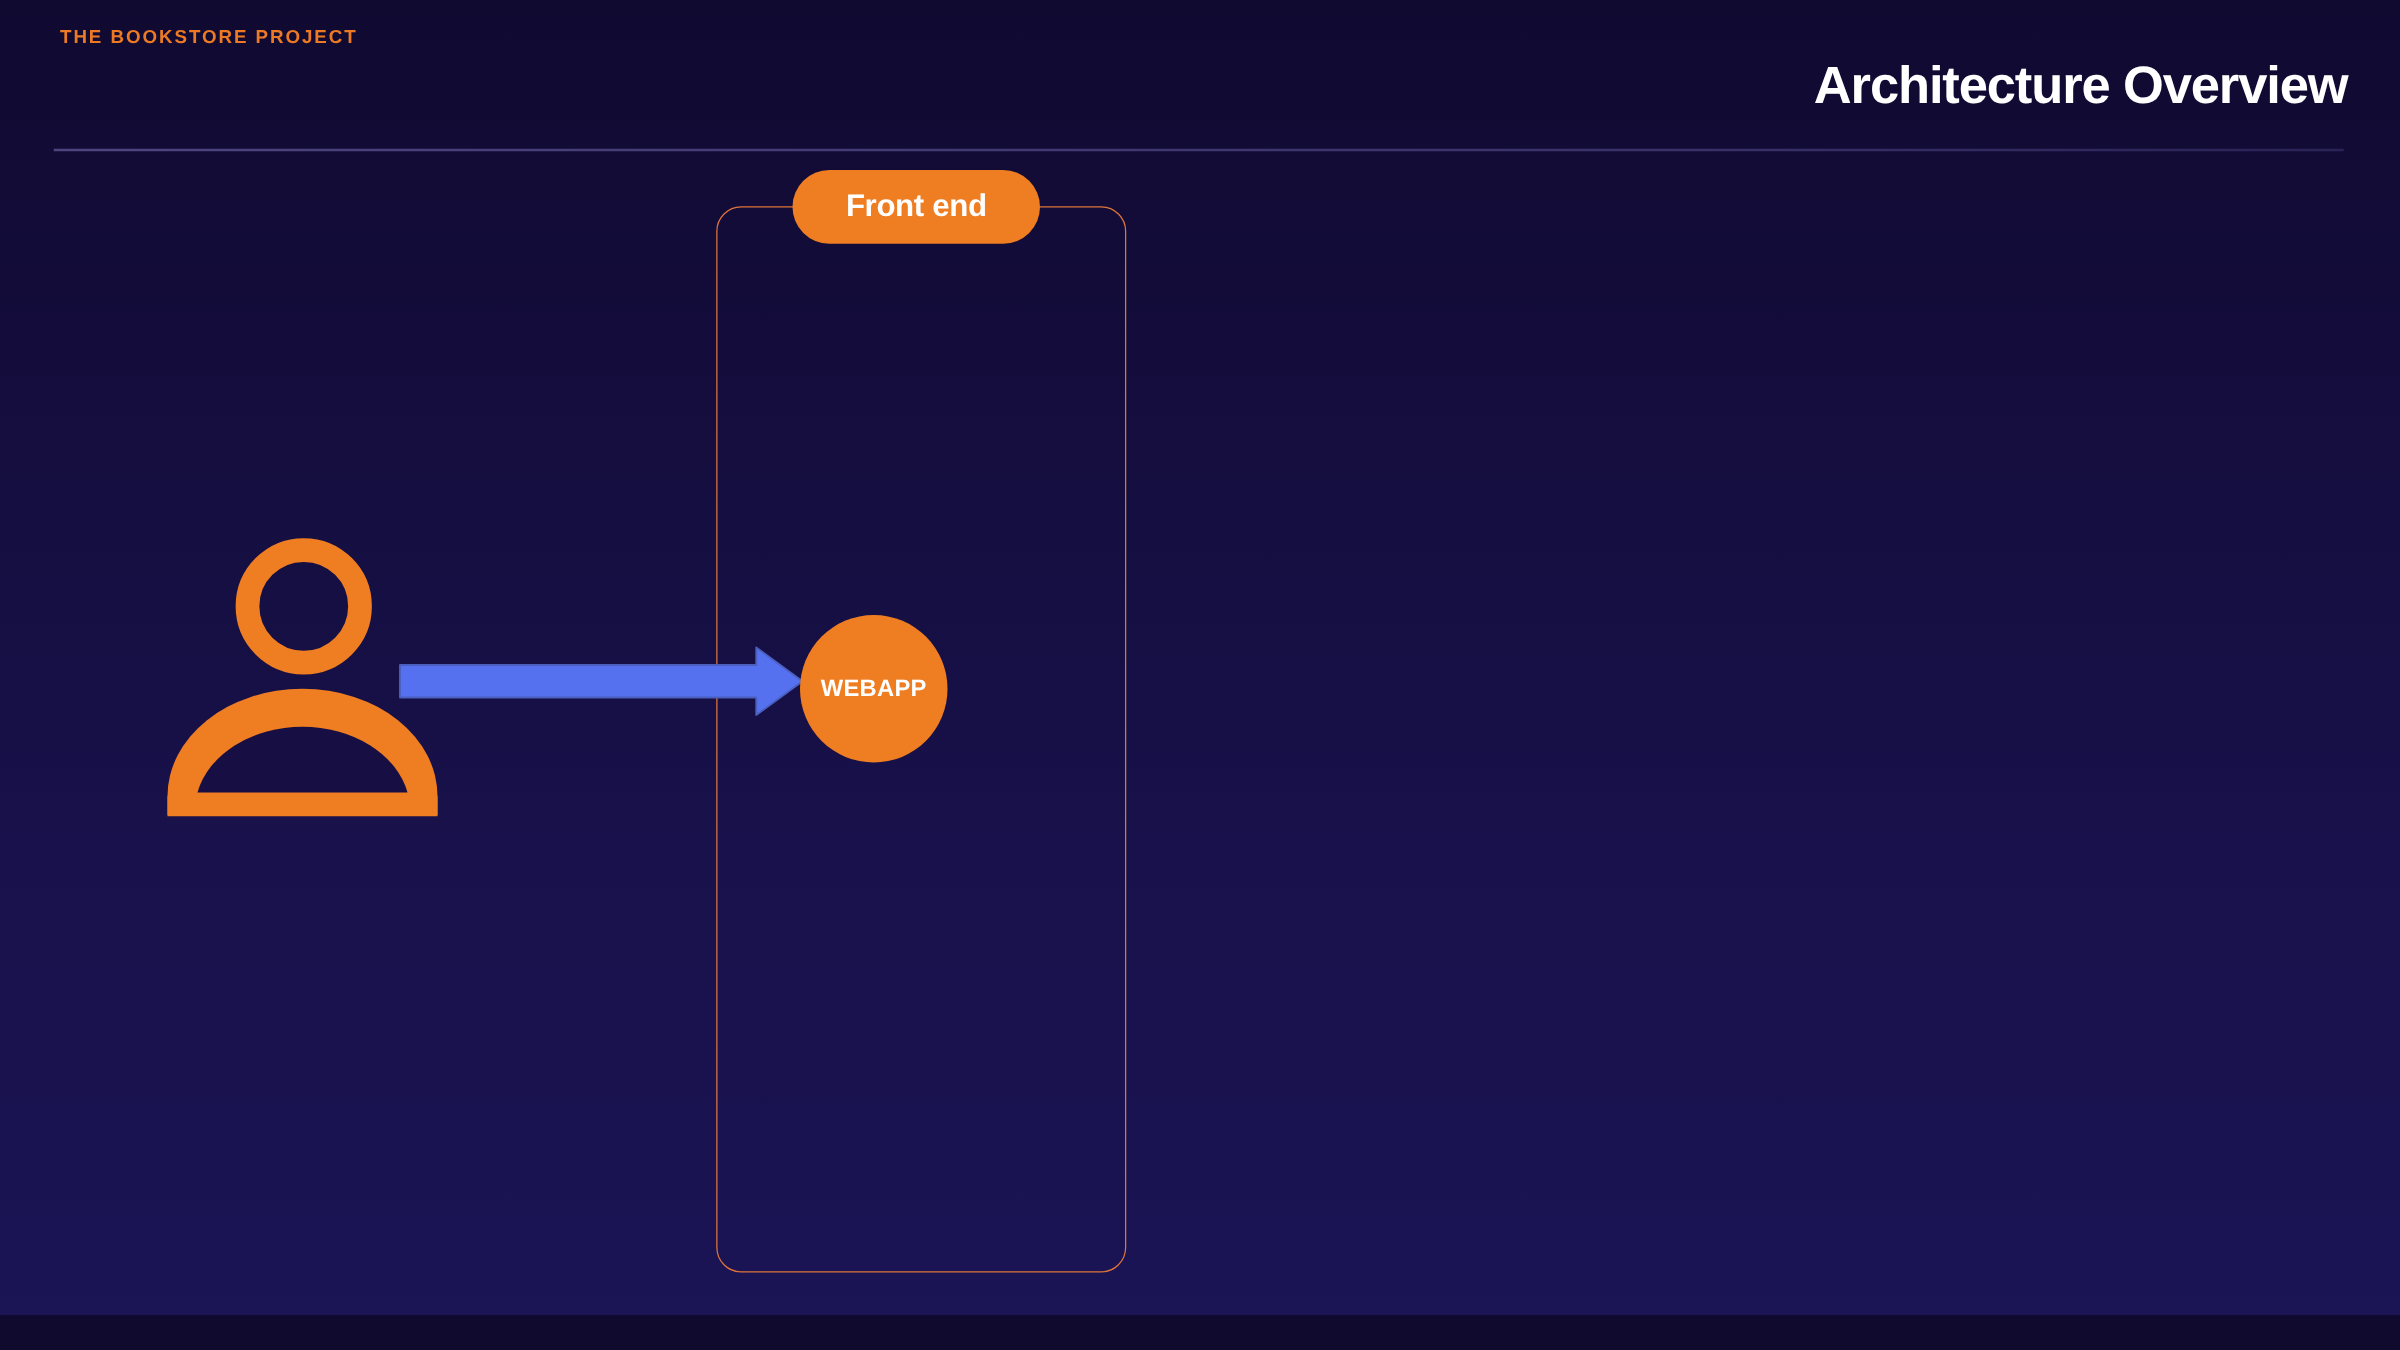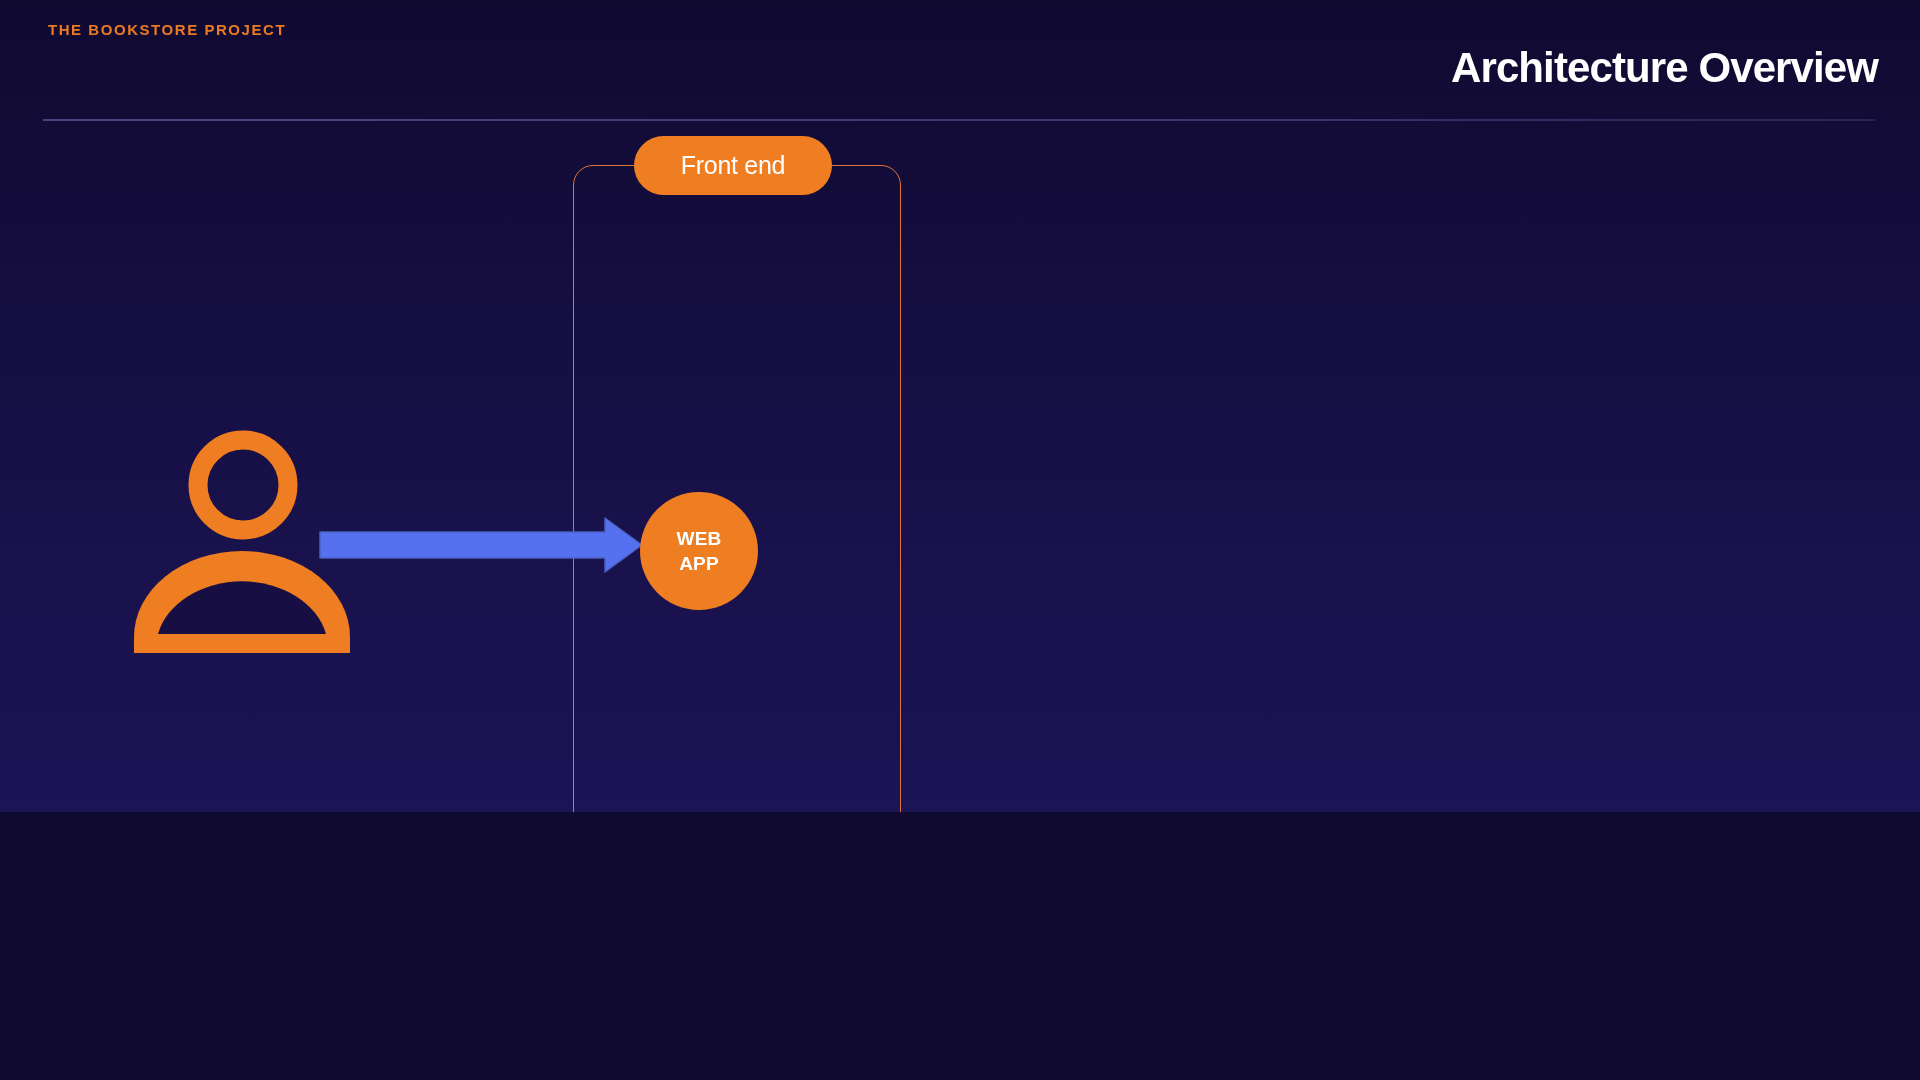--- a/index.html
+++ b/index.html
@@ -11,21 +11,21 @@
     width: 1920px;
     height: 1080px;
     overflow: hidden;
     font-family: "Liberation Sans", sans-serif;
     -webkit-font-smoothing: antialiased;
   }
 
   #slide {
     position: relative;
     width: 1920px;
-    height: 812px;
+    height: 1052px;
     background: linear-gradient(180deg, #100a31 0%, #140d3c 28%, #18114a 62%, #1b1455 100%);
     overflow: hidden;
   }
 
   
   .header {
     position: absolute;
     left: 48px;
     top: 20px;
     width: 1830px;
@@ -75,36 +75,36 @@
     top: 136px;
     width: 198px;
     height: 59px;
     background: #ef7d22;
     border-radius: 30px;
     display: flex;
     align-items: center;
     justify-content: center;
     color: #ffffff;
     font-size: 25px;
-    font-weight: normal;
+    font-weight: bold;
     letter-spacing: -0.3px;
     box-sizing: border-box;
   }
 
   
   .node-circle {
     position: absolute;
     left: 640px;
     top: 492px;
     width: 118px;
     height: 118px;
     border-radius: 50%;
     background: #ef7d22;
     display: flex;
-    flex-direction: column;
+    flex-direction: row;
     align-items: center;
     justify-content: center;
     box-sizing: border-box;
   }
   .node-circle .node-line {
     color: #ffffff;
     font-size: 19px;
     font-weight: bold;
     line-height: 25px;
     letter-spacing: 0.2px;

